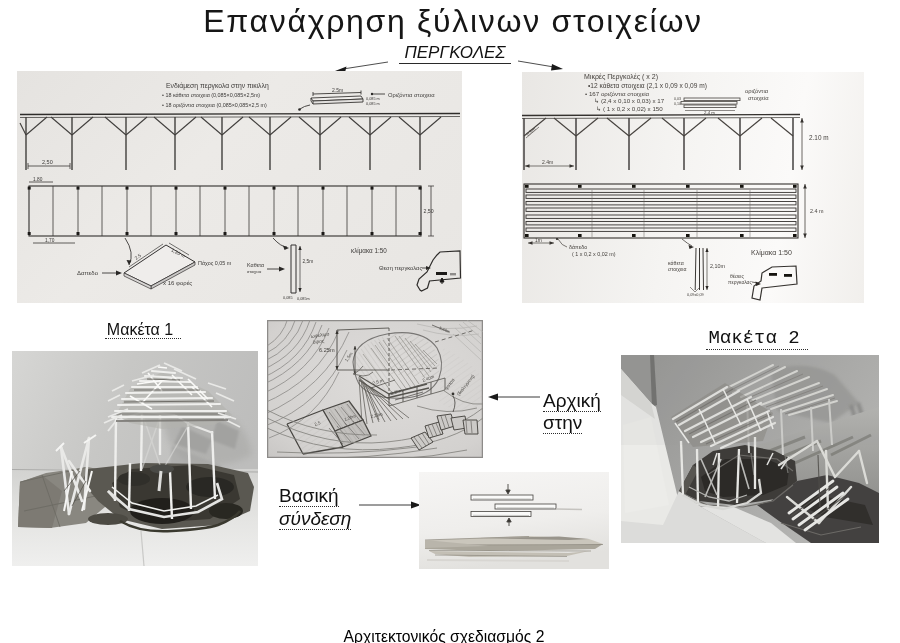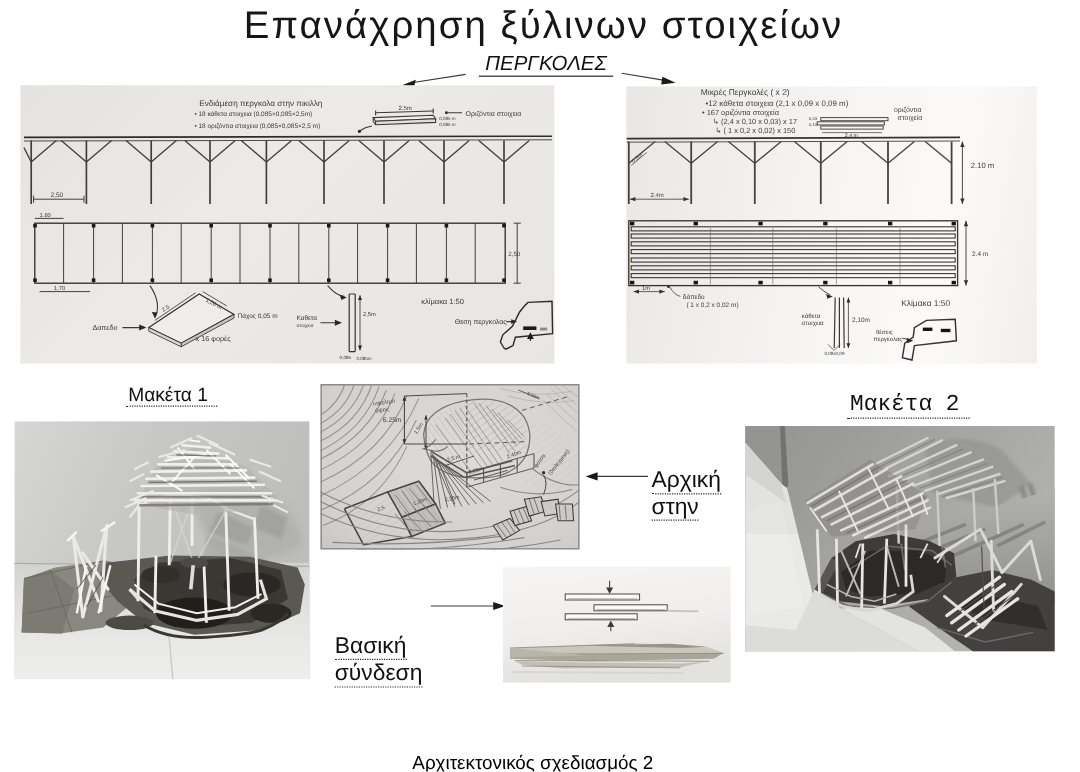--- a/index.html
+++ b/index.html
@@ -837,22 +837,22 @@
   <g stroke="#504e4a" stroke-width="1.1" opacity="0.85">
     <line x1="170" y1="161" x2="214" y2="129"></line>
     <line x1="181" y1="173" x2="224" y2="141"></line>
     <line x1="197" y1="100" x2="199" y2="152"></line>
   </g>
 
   <rect width="258" height="90" fill="#9a9a98" opacity="0.08"></rect>
 </svg>
 </div>
 
-<div class="abs" style="left:279px;top:484px;font-size:19px;line-height:23px;color:#111;margin-top:43px;">
-<span style="border-bottom:1.5px dotted #2c2c2c;">Βασική </span><br><span style="border-bottom:1.5px dotted #2c2c2c;">σύνδεση</span>
+<div class="abs" style="left:279px;top:484px;font-size:19px;line-height:23px;color:#111;">
+<span style="border-bottom:1.5px dotted #2c2c2c;">Βασική </span><br><span style="border-bottom:1.5px dotted #2c2c2c;font-style:italic;">σύνδεση</span>
 </div>
 
 <svg class="abs" style="left:357px;top:498px;" width="66" height="14" viewBox="0 0 66 14">
   <line x1="2" y1="7" x2="57" y2="7" stroke="#3a3a3a" stroke-width="1"></line>
   <polygon points="64,7 54,3.6 54,10.4" fill="#1a1a1a"></polygon>
 </svg>
 
 <div class="abs" style="left:419px;top:472px;width:190px;height:97px;">
 <svg width="190" height="97" viewBox="0 0 190 97">
   <defs>

